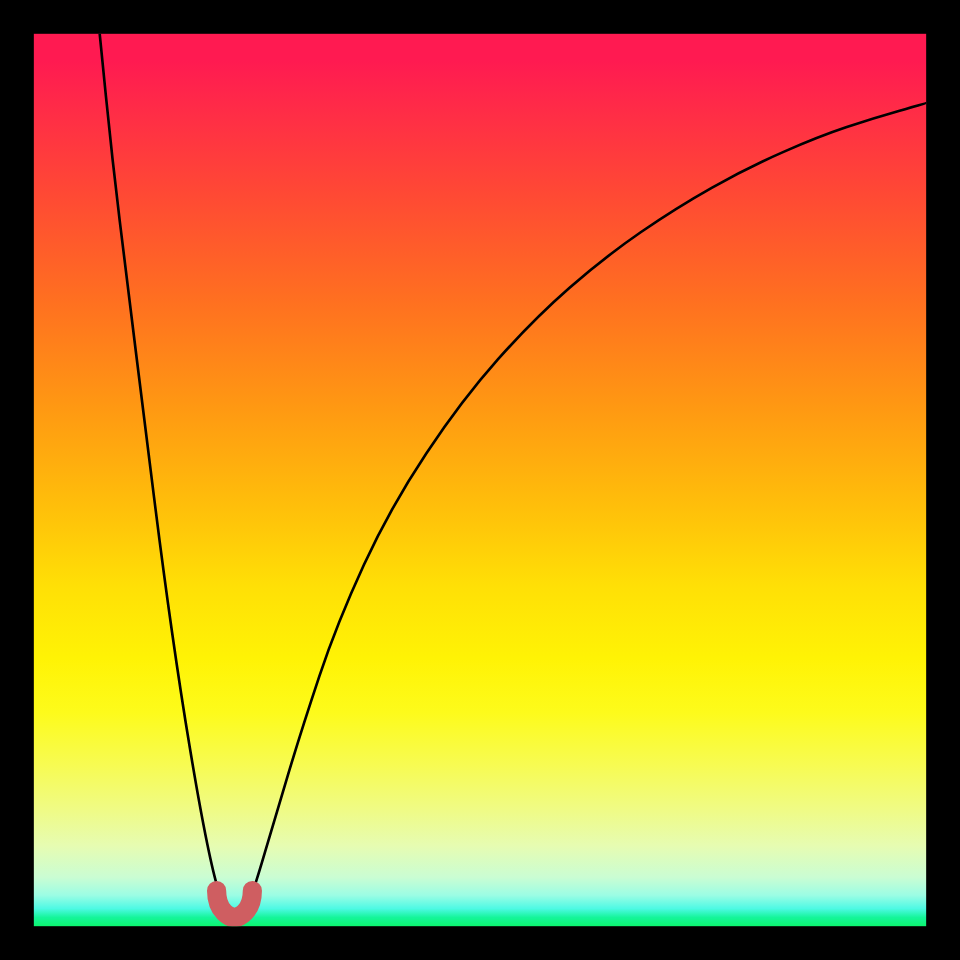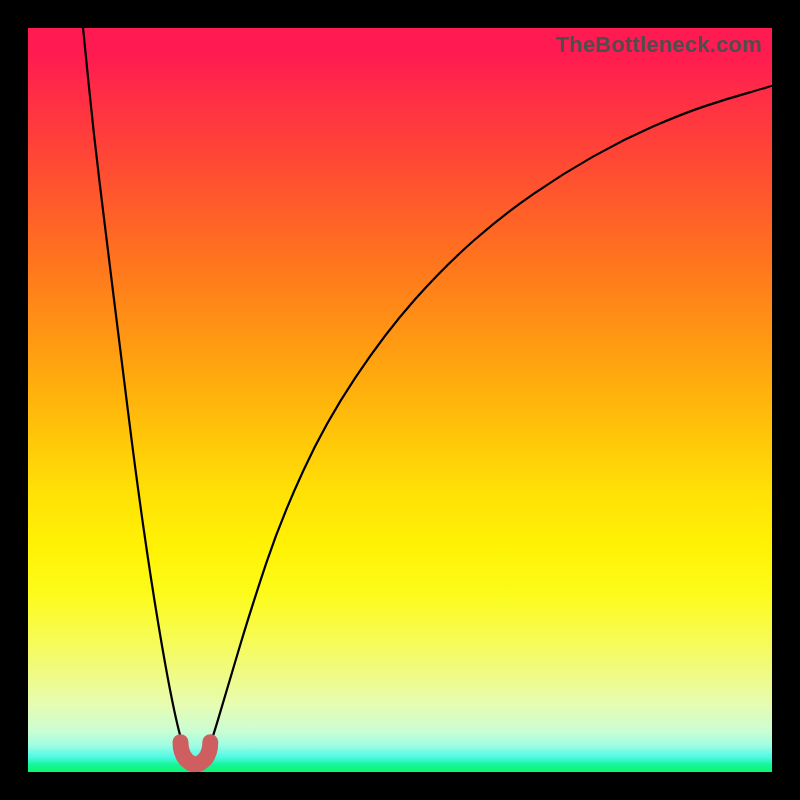--- a/index.html
+++ b/index.html
@@ -71,21 +71,20 @@
     stroke-linecap: round;
     stroke-linejoin: round;
   }
 </style>
 </head>
 <body>
 
 <div class="frame">
   <div class="gradient"></div>
 
-  <div class="attribution">TheBottleneck.com</div>
 
   <svg class="curve" viewBox="0 0 744 744" preserveAspectRatio="none">
     <path id="left-branch" fill="none" stroke="#000" stroke-width="2.2" stroke-linecap="round" d="M 55.06 0.00 Q 55.06 0.00 60.26 52.08 Q 65.47 104.16 71.80 156.24 Q 78.12 208.32 85.56 267.84 Q 93.00 327.36 100.44 386.88 Q 107.88 446.40 115.32 498.48 Q 122.76 550.56 130.20 595.20 Q 137.64 639.84 143.22 667.74 Q 148.80 695.64 152.52 708.66 Q 156.24 721.68 158.47 728.00 T 160.70 734.33"></path>
     <path id="right-branch" fill="none" stroke="#000" stroke-width="2.2" stroke-linecap="round" d="M 175.58 734.33 Q 175.58 734.33 180.05 722.42 Q 184.51 710.52 192.70 682.62 Q 200.88 654.72 212.04 617.52 Q 223.20 580.32 238.08 535.68 Q 252.96 491.04 275.28 442.68 Q 297.60 394.32 327.36 349.68 Q 357.12 305.04 386.88 271.56 Q 416.64 238.08 446.40 212.04 Q 476.16 186.00 505.92 165.54 Q 535.68 145.08 565.44 128.34 Q 595.20 111.60 624.96 98.58 Q 654.72 85.56 677.04 78.12 Q 699.36 70.68 721.68 64.36 T 744.00 58.03"></path>
     <g class="marker">
       <path id="marker-path" d="M 152.5 714.2
              C 152.5 732.2
                164.4 736.6
                167.4 736.6
              C 170.4 736.6

